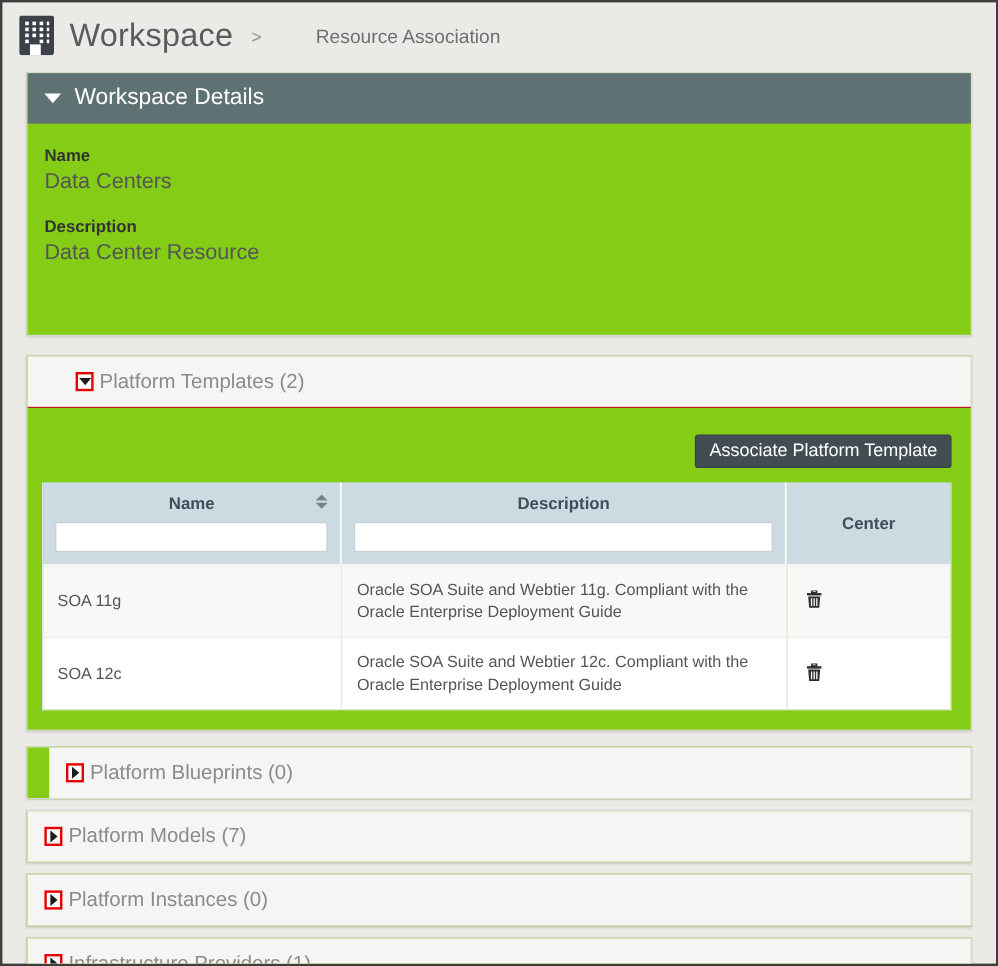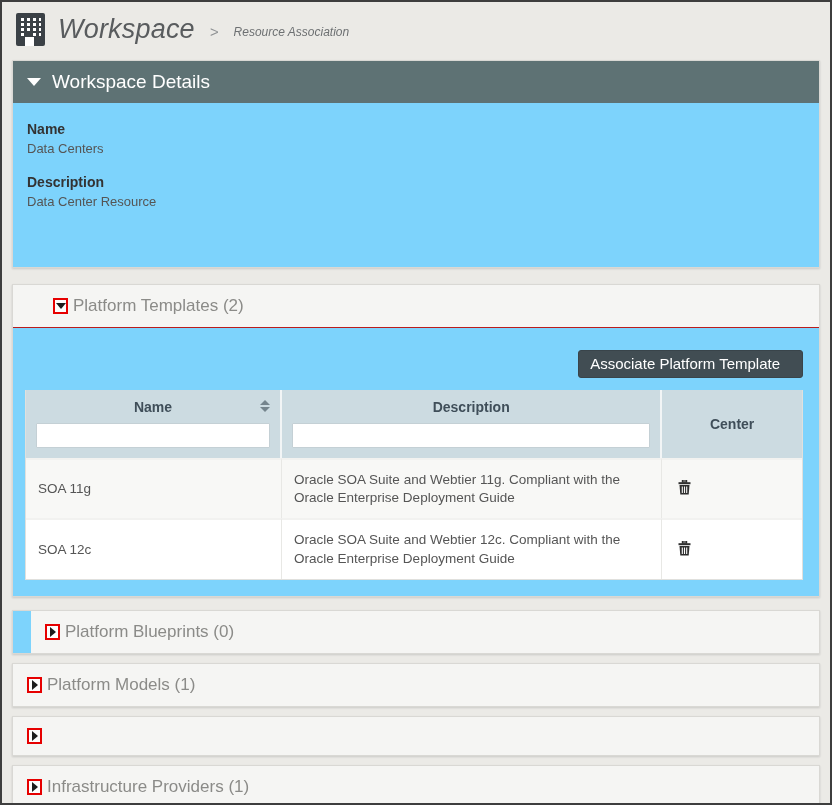--- a/index.html
+++ b/index.html
@@ -10,32 +10,31 @@
     background: #ebeae6;
     font-family: "Liberation Sans", sans-serif;
     overflow: hidden;
   }
 
   
   .app-header {
     display: flex; align-items: center;
     padding: 11px 14px 9px 14px;
     gap: 13px;
-    font-style: italic;
   }
   .app-title {
     font-size: 27px; font-weight: 300; color: #595c5e; letter-spacing: .2px;
   }
   .crumb-sep { font-size: 15px; color: #8f9294; margin: 4px 2px 0 2px; }
-  .crumb { font-size: 12px; color: #6d7072; margin-top: 4px; font-weight: 300; }
+  .crumb { font-size: 16px; color: #6d7072; margin-top: 4px; font-weight: 300; margin-left: 30px; }
 
   
   .panel {
-    margin: 0 10px;
-    background: #7dd3fc;
+    margin: 0 20px;
+    background: #84cc16;
     border: 1px solid #d9d8d4;
     box-shadow: 0 1px 2px rgba(0,0,0,.14);
   }
 
   
   .ws-panel { margin-top: 5px; }
   .ws-header {
     background: #5e7274; color: #ffffff;
     padding: 10px 14px;
     font-size: 19px; font-weight: 300;
@@ -44,21 +43,21 @@
   }
   .caret-down-white {
     width: 0; height: 0;
     border-left: 7px solid transparent;
     border-right: 7px solid transparent;
     border-top: 8px solid #ffffff;
   }
   .ws-body { padding: 18px 14px 40px 14px; }
   .field { margin-bottom: 18px; }
   .field-label { font-size: 14px; font-weight: bold; color: #333333; margin-bottom: 4px; }
-  .field-value { font-size: 13px; color: #555555; }
+  .field-value { font-size: 18px; color: #555555; }
 
   
   .acc-panel { margin-top: 16px; }
   .acc-header {
     background: #f5f5f3;
     padding: 11px 14px;
     color: #8b8b88;
     font-size: 17px; font-weight: 300;
     display: flex; align-items: center; gap: 5px;
     cursor: pointer;
@@ -84,21 +83,21 @@
     border-left: 6px solid #1c1c1c;
   }
 
   
   .pt-content { padding: 10px 16px 16px 12px; }
   .btn-row { text-align: right; margin: 12px 0 12px 0; }
   .btn-dark {
     background: #414d53; color: #ffffff;
     border: 1px solid #39444a; border-radius: 3px;
     font-family: "Liberation Sans", sans-serif;
-    font-size: 14.5px; padding: 4px 22px 5px 11px;
+    font-size: 14.5px; padding: 4px 11px 5px 11px;
     cursor: pointer;
   }
   .btn-row .btn-dark { font-size: 15px; }
 
   
   table.res-table {
     width: 100%; border-collapse: separate; border-spacing: 0;
     border: 1px solid #e0e0dd; border-top: none;
   }
   .res-table thead th {
@@ -286,29 +285,30 @@
     </span>
     <span>Platform Blueprints (0)</span>
   </div>
 </div>
 
 <div class="panel collapsed-panel">
   <div class="acc-header">
     <span class="redbox">
       <span class="tri-right"></span>
     </span>
-    <span>Platform Models (1)</span>
+    <span>Platform Models (7)</span>
   </div>
 </div>
 
 <div class="panel collapsed-panel">
   <div class="acc-header">
     <span class="redbox">
       <span class="tri-right"></span>
     </span>
+    <span>Platform Instances (0)</span>
   </div>
 </div>
 
 <div class="panel collapsed-panel">
   <div class="acc-header">
     <span class="redbox">
       <span class="tri-right"></span>
     </span>
     <span>Infrastructure Providers (1)</span>
   </div>

